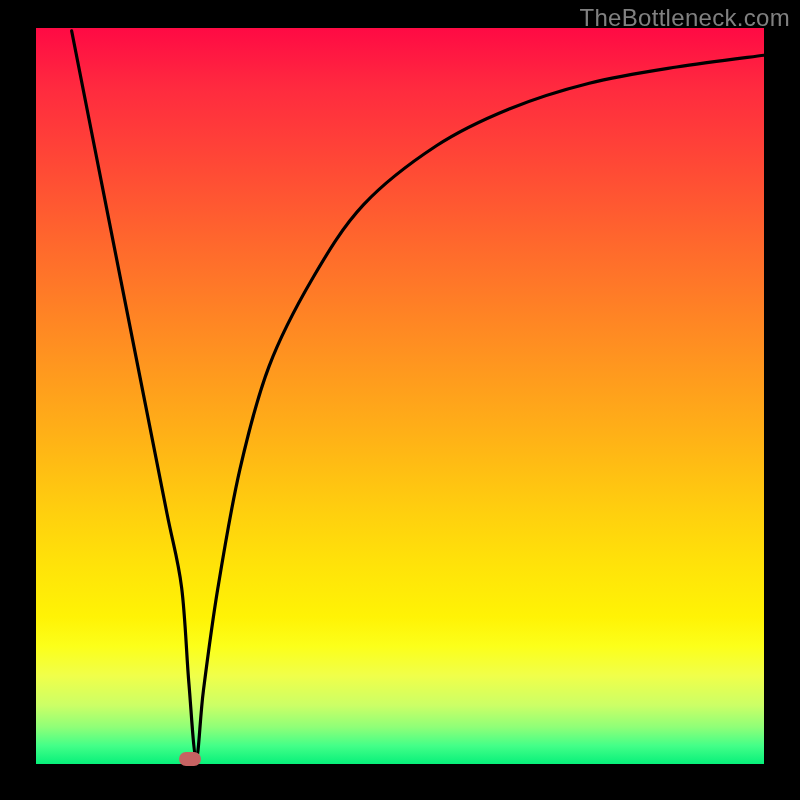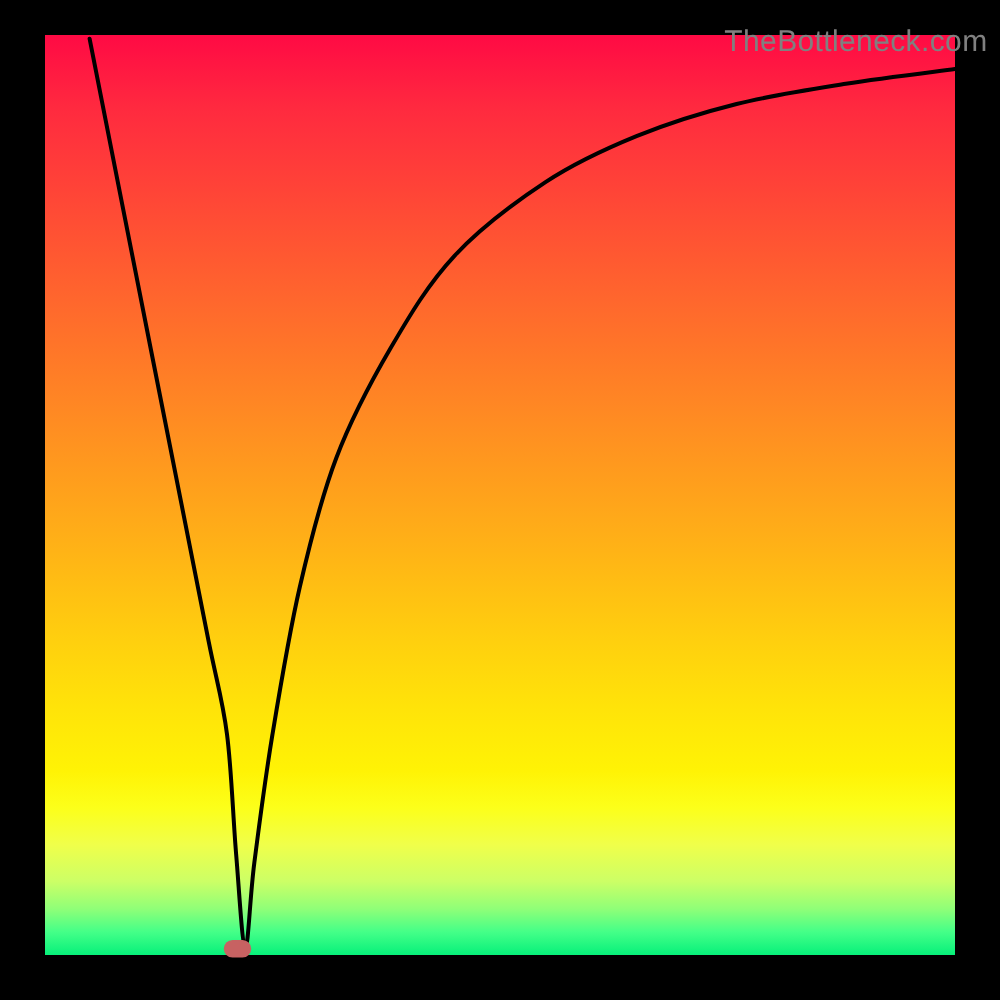--- a/index.html
+++ b/index.html
@@ -36,21 +36,21 @@
       #fcff1a 84%,
       #f0ff4a 88%,
       #ccff66 92%,
       #8fff78 95%,
       #44ff88 97.5%,
       #07f07a 100%
     );
   }
   .watermark {
     position: absolute;
-    top: 20px;
+    top: 4px;
     right: 10px;
     color: #808080;
     font-size: 24px;
     letter-spacing: 0.3px;
     font-weight: 400;
     margin-left: 44px;
   }
   svg.curve {
     position: absolute;
     left: 0;

